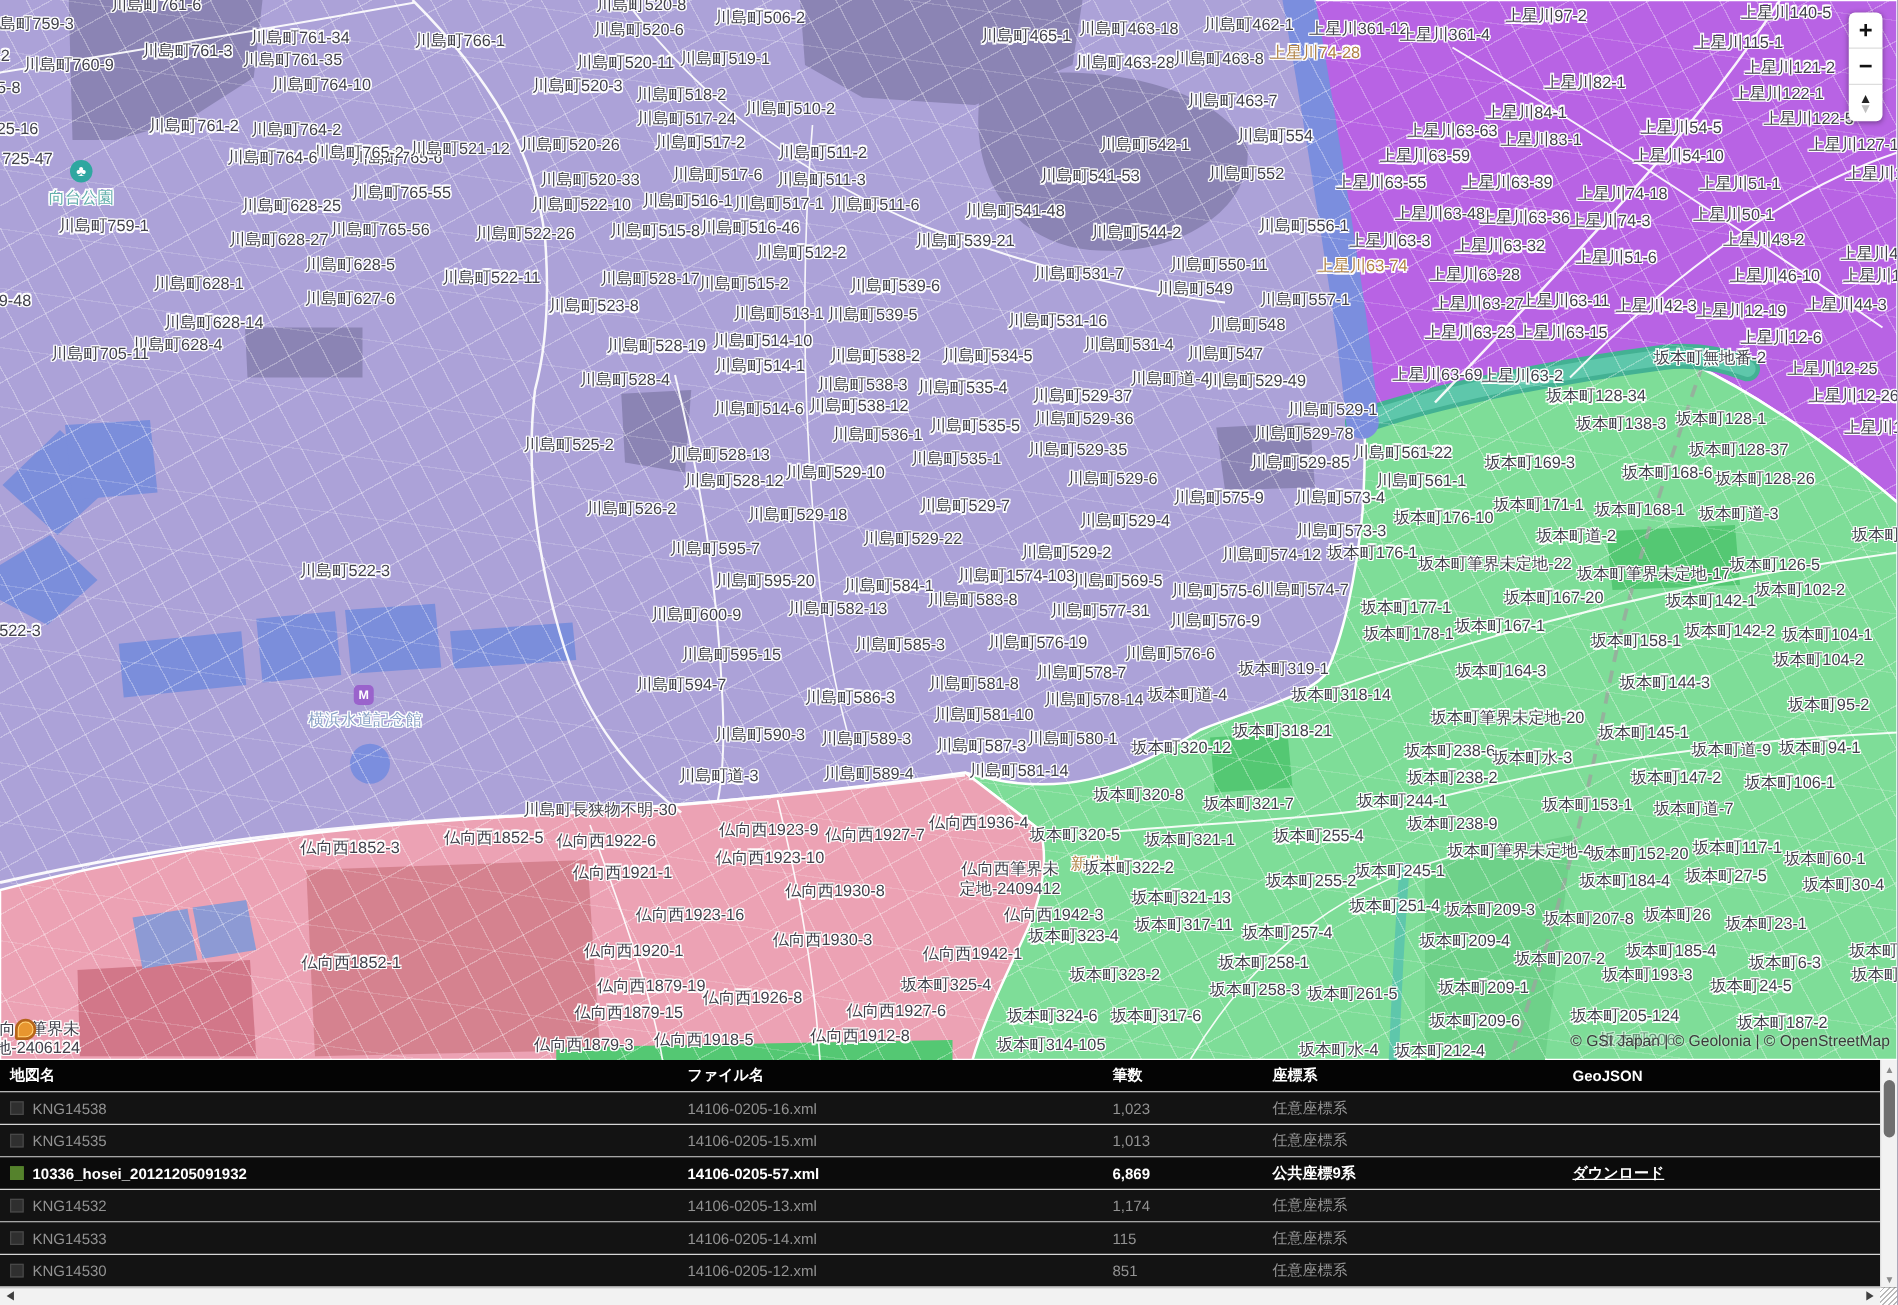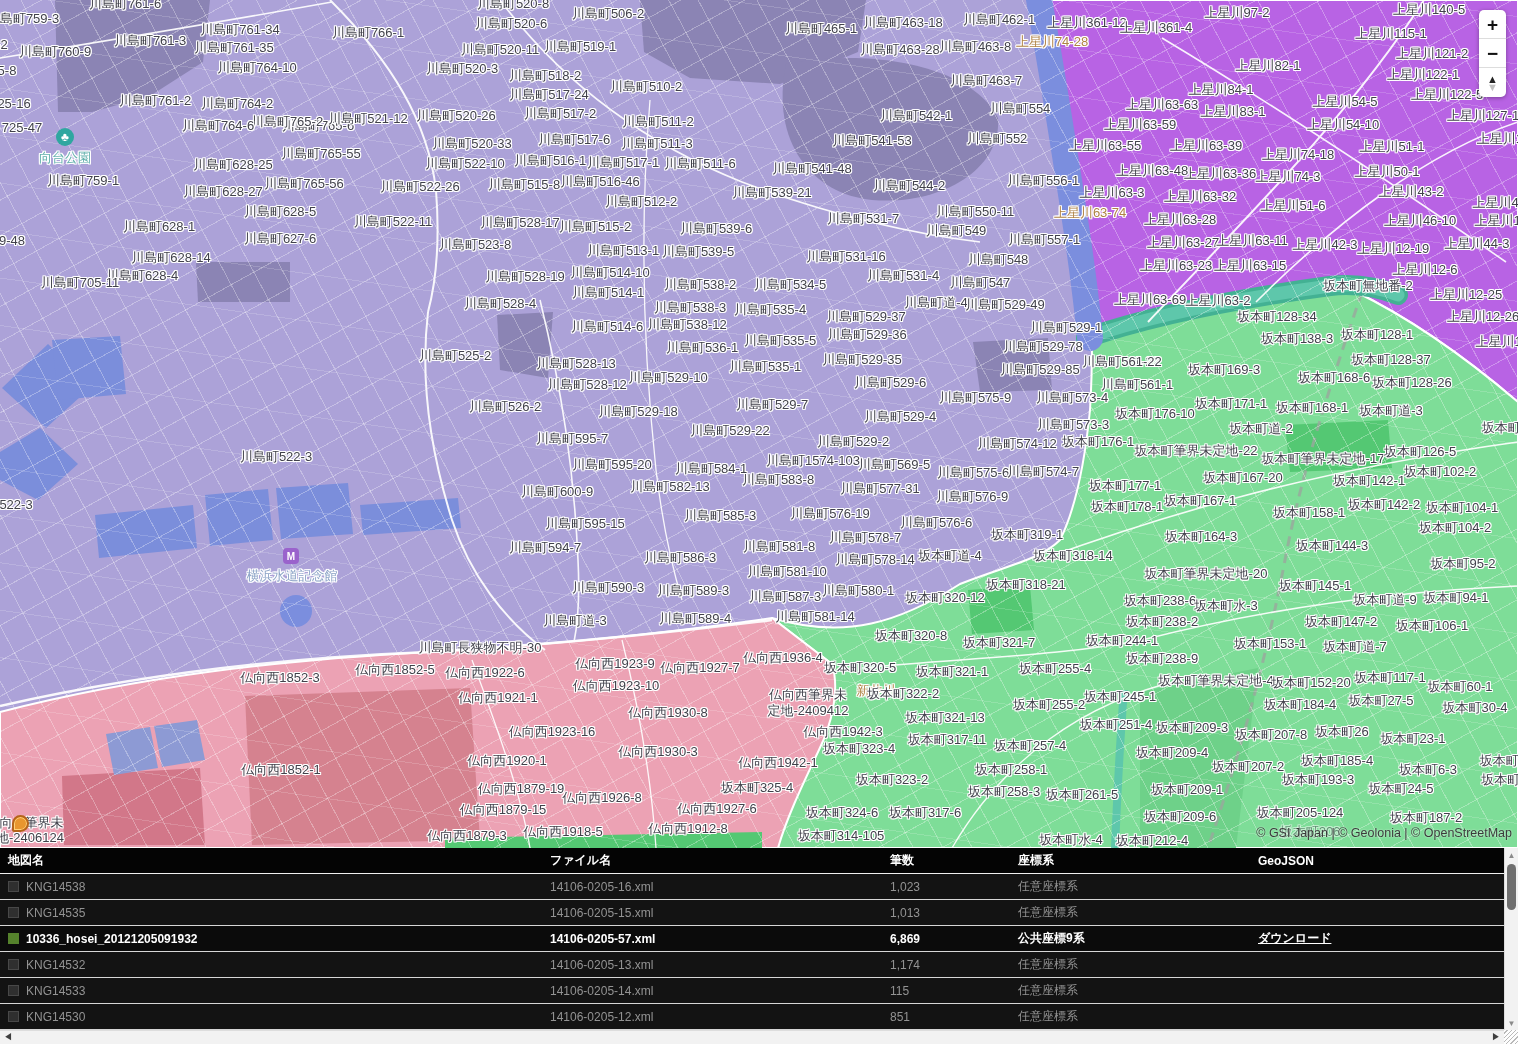--- a/index.html
+++ b/index.html
@@ -143,21 +143,21 @@
         <span class="lbl pk" style="left: 65px; top: 158px;">向台公園</span>
         <span class="lbl p" style="left: 292px; top: 576px;">横浜水道記念館</span>
         <span class="lbl" style="left: 513px; top: 4px;">川島町520-8</span>
         <span class="lbl" style="left: 608px; top: 14px;">川島町506-2</span>
         <span class="lbl" style="left: 511px; top: 24px;">川島町520-6</span>
         <span class="lbl" style="left: 580px; top: 47px;">川島町519-1</span>
         <span class="lbl" style="left: 500px; top: 50px;">川島町520-11</span>
         <span class="lbl" style="left: 462px; top: 69px;">川島町520-3</span>
         <span class="lbl" style="left: 545px; top: 76px;">川島町518-2</span>
         <span class="lbl" style="left: 549px; top: 95px;">川島町517-24</span>
-        <span class="lbl" style="left: 646px; top: 87px; text-align: right;">川島町510-2</span>
+        <span class="lbl" style="left: 632px; top: 87px; text-align: right;">川島町510-2</span>
         <span class="lbl" style="left: 658px; top: 122px;">川島町511-2</span>
         <span class="lbl" style="left: 560px; top: 114px;">川島町517-2</span>
         <span class="lbl" style="left: 456px; top: 116px;">川島町520-26</span>
         <span class="lbl" style="left: 368px; top: 119px;">川島町521-12</span>
         <span class="lbl" style="left: 574px; top: 140px;">川島町517-6</span>
         <span class="lbl" style="left: 657px; top: 144px;">川島町511-3</span>
         <span class="lbl" style="left: 472px; top: 144px;">川島町520-33</span>
         <span class="lbl" style="left: 550px; top: 161px;">川島町516-1</span>
         <span class="lbl" style="left: 623px; top: 163px;">川島町517-1</span>
         <span class="lbl" style="left: 700px; top: 164px;">川島町511-6</span>

